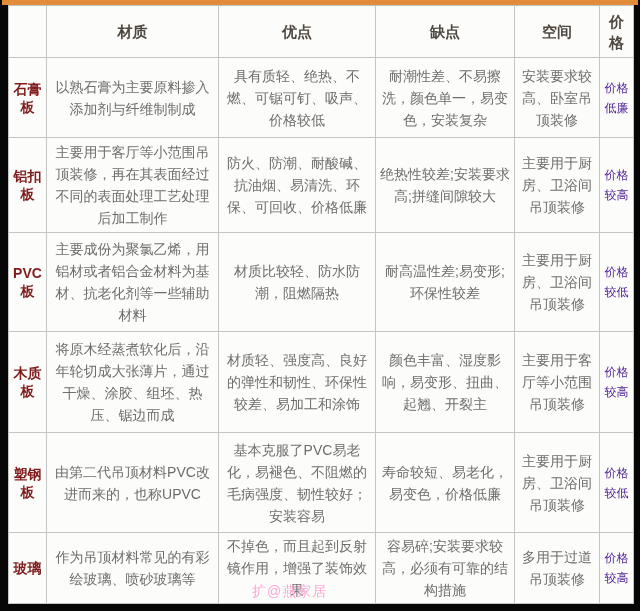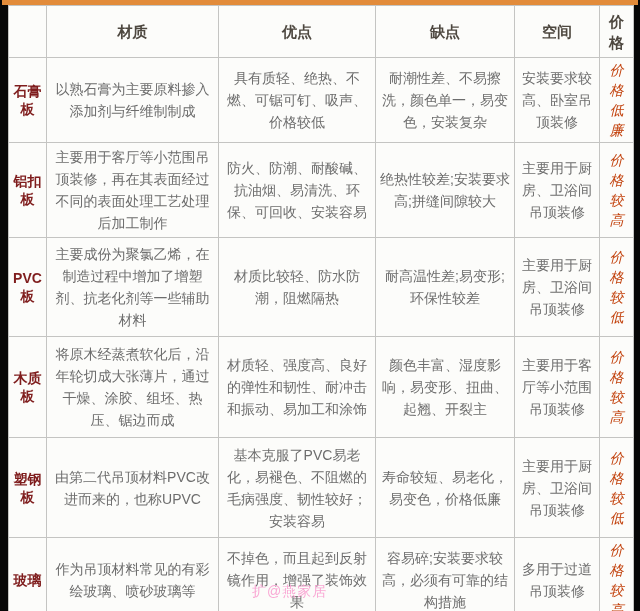--- a/index.html
+++ b/index.html
@@ -46,21 +46,21 @@
     padding:2px 2px;line-height:21px;
   }
   td.labelcell{
     font-size:14px;font-weight:bold;color:#7f1d1d;
     line-height:18px;padding:2px 3px;
   }
   td.bodycell{
     font-size:14px;color:#6d6d6d;line-height:22px;
   }
   td.pricecell{
-    font-size:14px;color:#c2410c;line-height:20px;padding:2px 2px;font-style:italic;
+    font-size:12px;color:#4c1d95;line-height:20px;padding:2px 2px;
   }
   .watermark{
     position:absolute;left:252px;top:583px;
     font-size:14px;color:#f9a8d4;letter-spacing:1px;
     pointer-events:none;white-space:nowrap;
   }
 </style>
 </head>
 <body>
 
@@ -91,39 +91,39 @@
       <td class="bodycell">以熟石膏为主要原料掺入添加剂与纤维制制成</td>
       <td class="bodycell">具有质轻、绝热、不燃、可锯可钉、吸声、价格较低</td>
       <td class="bodycell">耐潮性差、不易擦洗，颜色单一，易变色，安装复杂</td>
       <td class="bodycell">安装要求较高、卧室吊顶装修</td>
       <td class="pricecell">价格低廉</td>
     </tr>
 
     <tr class="r1">
       <td class="labelcell">铝扣板</td>
       <td class="bodycell">主要用于客厅等小范围吊顶装修，再在其表面经过不同的表面处理工艺处理后加工制作</td>
-      <td class="bodycell">防火、防潮、耐酸碱、抗油烟、易清洗、环保、可回收、安装容易</td>
+      <td class="bodycell">防火、防潮、耐酸碱、抗油烟、易清洗、环保、可回收、价格低廉</td>
       <td class="bodycell">绝热性较差;安装要求高;拼缝间隙较大</td>
       <td class="bodycell">主要用于厨房、卫浴间吊顶装修</td>
       <td class="pricecell">价格较高</td>
     </tr>
 
     <tr class="r2">
       <td class="labelcell">PVC板</td>
-      <td class="bodycell">主要成份为聚氯乙烯，在制造过程中增加了增塑剂、抗老化剂等一些辅助材料</td>
+      <td class="bodycell">主要成份为聚氯乙烯，用铝材或者铝合金材料为基材、抗老化剂等一些辅助材料</td>
       <td class="bodycell">材质比较轻、防水防潮，阻燃隔热</td>
       <td class="bodycell">耐高温性差;易变形;环保性较差</td>
       <td class="bodycell">主要用于厨房、卫浴间吊顶装修</td>
       <td class="pricecell">价格较低</td>
     </tr>
 
     <tr class="r3">
       <td class="labelcell">木质板</td>
       <td class="bodycell">将原木经蒸煮软化后，沿年轮切成大张薄片，通过干燥、涂胶、组坯、热压、锯边而成</td>
-      <td class="bodycell">材质轻、强度高、良好的弹性和韧性、耐冲击和振动、易加工和涂饰</td>
+      <td class="bodycell">材质轻、强度高、良好的弹性和韧性、环保性较差、易加工和涂饰</td>
       <td class="bodycell">颜色丰富、湿度影响，易变形、扭曲、起翘、开裂主</td>
       <td class="bodycell">主要用于客厅等小范围吊顶装修</td>
       <td class="pricecell">价格较高</td>
     </tr>
 
     <tr class="r4">
       <td class="labelcell">塑钢板</td>
       <td class="bodycell">由第二代吊顶材料PVC改进而来的，也称UPVC</td>
       <td class="bodycell">基本克服了PVC易老化，易褪色、不阻燃的毛病强度、韧性较好；安装容易</td>
       <td class="bodycell">寿命较短、易老化，易变色，价格低廉</td>

